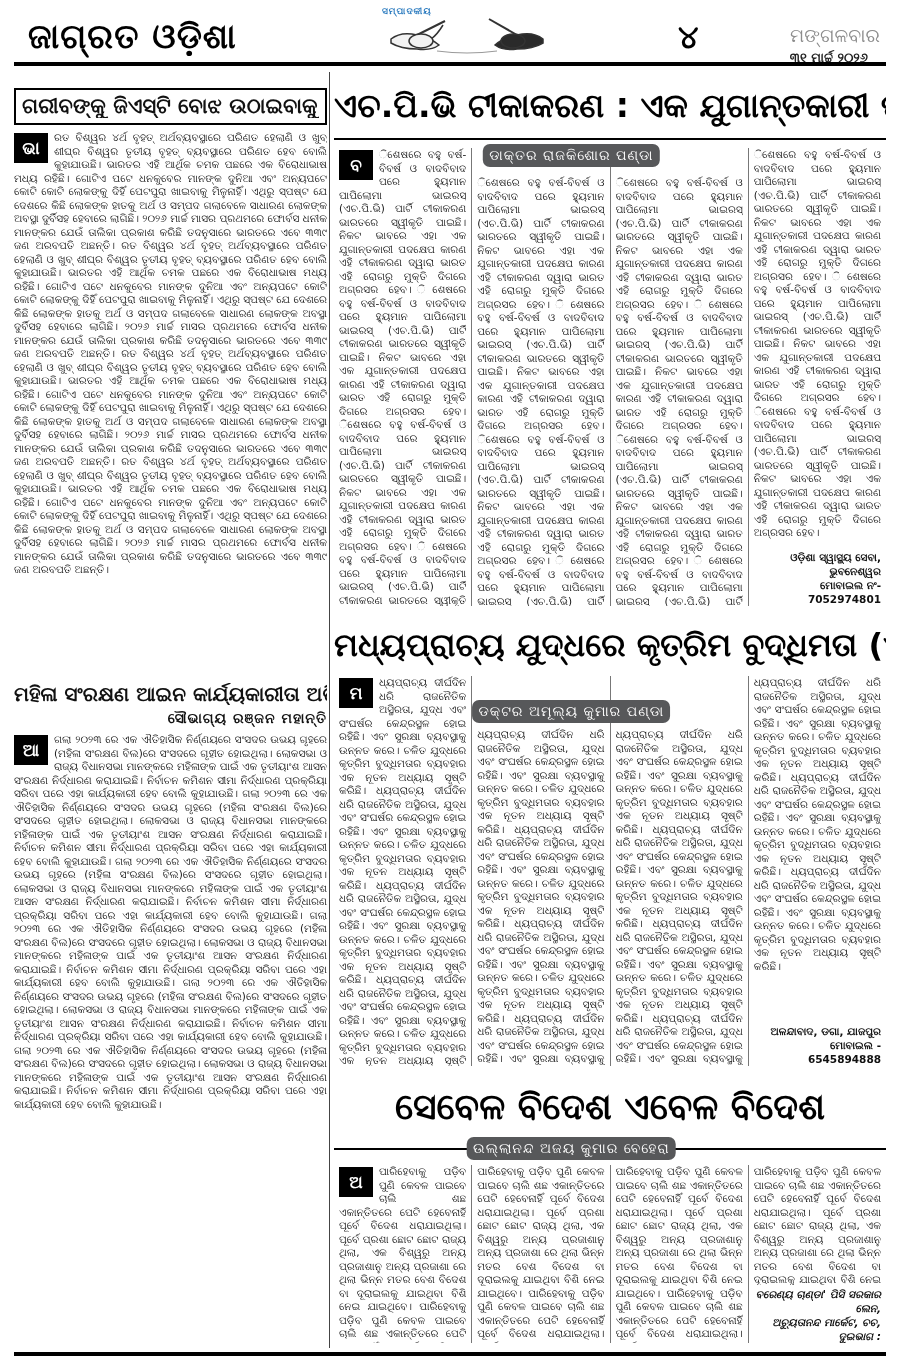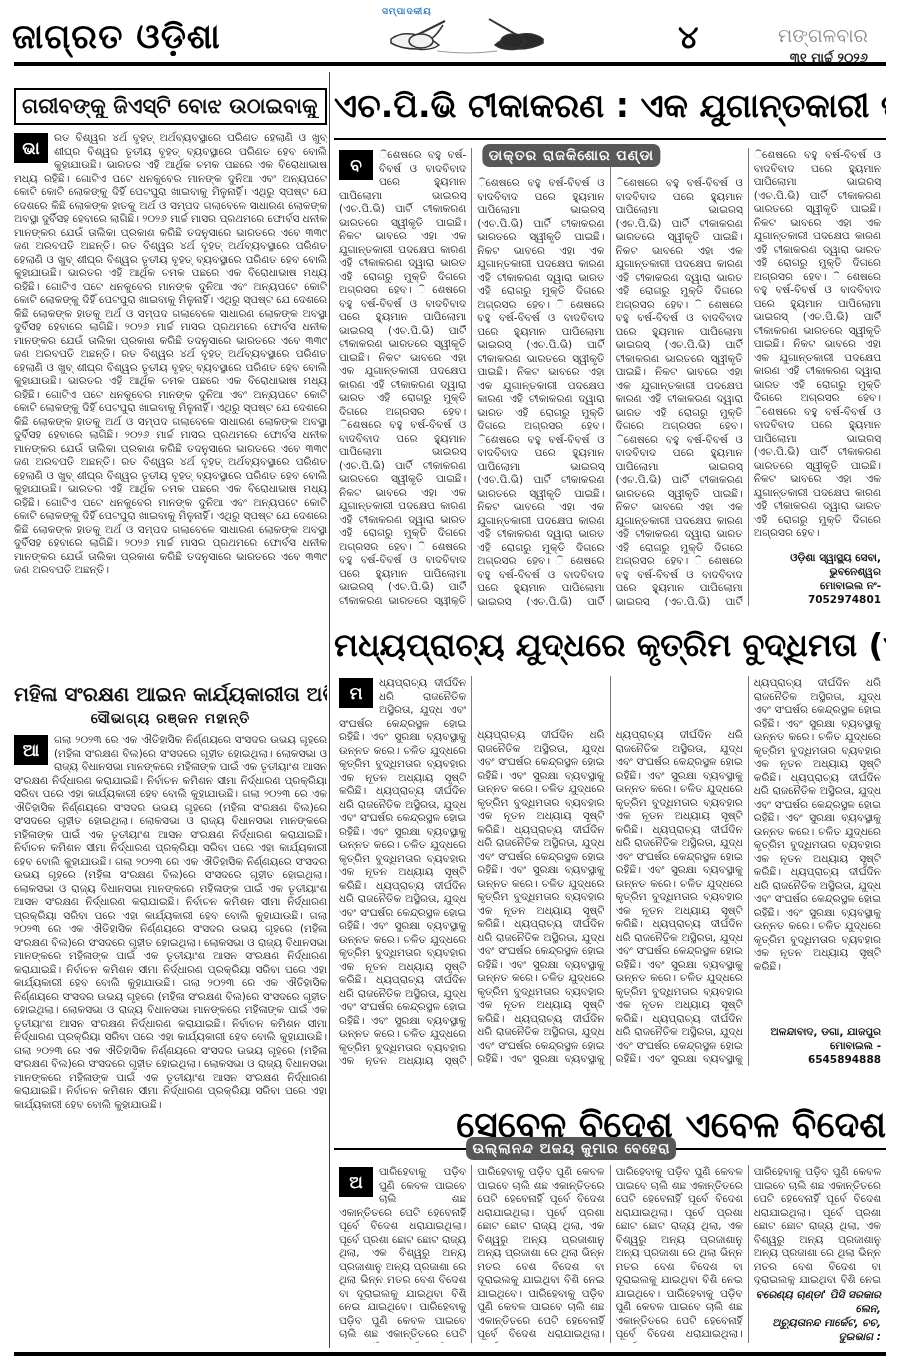--- a/index.html
+++ b/index.html
@@ -3,53 +3,53 @@
 <meta charset="utf-8">
 <style>
   * { margin:0; padding:0; box-sizing:border-box; }
   html,body { background:#e8e8e8; }
   .page {
     position:relative; width:900px; height:1363px; background:#ffffff;
     font-family:"DejaVu Sans", sans-serif; color:#111; overflow:hidden;
     margin:0 auto;
   }
   
-  .paper-name { position:absolute; left:12px; top:16px; font-size:34px; font-weight:bold; letter-spacing:1px; color:#000; }
+  .paper-name { position:absolute; left:28px; top:16px; font-size:34px; font-weight:bold; letter-spacing:1px; color:#000; }
   .logo { position:absolute; left:382px; top:6px; width:170px; height:58px; text-align:left; }
   .logo .logo-text { font-size:9px; font-weight:bold; color:#2b7bbf; letter-spacing:1px; display:block; margin-bottom:-4px; }
   .page-number { position:absolute; left:678px; top:18px; font-size:32px; font-weight:bold; color:#000; }
-  .day-label { position:absolute; right:32px; top:24px; font-size:19px; color:#8c8c8c; }
+  .day-label { position:absolute; right:20px; top:24px; font-size:19px; color:#8c8c8c; }
   .date-label { position:absolute; right:32px; top:50px; font-size:13px; font-weight:bold; color:#222; }
   .masthead-rule { position:absolute; left:14px; right:14px; top:62px; height:4px; background:#000; }
   .bottom-rule { position:absolute; left:14px; right:14px; top:1352px; height:4px; background:#000; }
   .v-divider { position:absolute; left:329px; top:72px; height:1276px; width:1px; background:#444; }
 
   
   .left-col { position:absolute; left:14px; top:72px; width:313px; }
   .gst-box { border:2px solid #000; margin-top:16px; padding:5px 6px; }
   .gst-box h1 { font-size:21px; line-height:1.1; font-weight:bold; text-align:center; white-space:nowrap; overflow:hidden; }
   .body-txt { font-size:10.5px; line-height:13.5px; text-align:justify; color:#161616; overflow:hidden; word-break:break-word; }
   .gst-body { margin-top:6px; height:540px; }
   .women-h { margin-top:12px; font-size:20px; font-weight:bold; text-align:center; line-height:1.1; white-space:nowrap; overflow:hidden; }
-  .women-by { margin-top:5px; font-size:14px; font-weight:bold; text-align:center; letter-spacing:1px; }
+  .women-by { margin-top:5px; font-size:14px; font-weight:bold; text-align:right; letter-spacing:1px; }
   .women-body { margin-top:6px; height:600px; }
 
   
   .section { position:absolute; left:334px; right:14px; }
   .section h2 { text-align:center; font-weight:bold; color:#000; overflow:hidden; white-space:nowrap; }
   .sec-a { top:72px; height:540px; }
   .sec-a h2 { font-size:33px; margin-top:8px; height:52px; line-height:52px; }
   .sec-b { top:618px; height:452px; }
   .sec-b h2 { font-size:32px; margin-top:2px; height:50px; line-height:50px; }
   .sec-c { top:1075px; height:273px; }
-  .sec-c h2 { font-size:36px; margin-top:24px; height:52px; line-height:52px;text-align:right; }
+  .sec-c h2 { font-size:36px; margin-top:6px; height:52px; line-height:52px; }
   .h-rule { position:absolute; left:0; right:0; height:2px; background:#000; }
   .pill {
     position:absolute; left:43%; transform:translateX(-50%);
-    background:#57585a; color:#fff; font-weight:bold; font-size:14px;
+    background:#57585a; color:#fff; font-weight:normal; font-size:14px;
     padding:3px 6px; border-radius:7px; white-space:nowrap; z-index:2; letter-spacing:1px;
   }
   .cols { position:absolute; left:0; right:0; display:flex; }
   .col { flex:1; border-right:1px solid #777; padding:0 5px; overflow:hidden; display:flex; flex-direction:column; }
   .col:last-child { border-right:none; }
   .col .fill { flex:1; overflow:hidden; }
   .sig { text-align:right; font-weight:bold; font-size:10.5px; line-height:14px; padding-top:2px; }
   .sig.it { font-style:italic; }
   .dc {
     float:left; width:34px; height:30px; background:#000; color:#fff;
@@ -129,20 +129,21 @@
         <div class="sig">
           <div>ଓଡ଼ିଶା ସ୍ୱାସ୍ଥ୍ୟ ସେବା, ଭୁବନେଶ୍ୱର</div>
           <div>ମୋବାଇଲ ନଂ- 7052974801</div>
         </div>
       </div>
     </div>
   </div>
 
   <div class="section sec-b">
     <h2>ମଧ୍ୟପ୍ରାଚ୍ୟ ଯୁଦ୍ଧରେ କୃତ୍ରିମ ବୁଦ୍ଧିମତା (ଏଆଇ)ର ଭୂମିକା</h2>
+    <div class="pill" style="top:82px">ଡକ୍ଟର ଅମୂଲ୍ୟ କୁମାର ପଣ୍ଡା</div>
     <div class="cols" style="top:58px; height:390px">
       <div class="col">
         <div class="body-txt fill">
           <span class="dc">ମ</span><span>ଧ୍ୟପ୍ରାଚ୍ୟ ଦୀର୍ଘଦିନ ଧରି ରାଜନୈତିକ ଅସ୍ଥିରତା, ଯୁଦ୍ଧ ଏବଂ ସଂଘର୍ଷର କେନ୍ଦ୍ରସ୍ଥଳ ହୋଇ ରହିଛି। ଏବଂ ସୁରକ୍ଷା ବ୍ୟବସ୍ଥାକୁ ଉନ୍ନତ କରେ। ଚଳିତ ଯୁଦ୍ଧରେ କୃତ୍ରିମ ବୁଦ୍ଧିମତାର ବ୍ୟବହାର ଏକ ନୂତନ ଅଧ୍ୟାୟ ସୃଷ୍ଟି କରିଛି। ଧ୍ୟପ୍ରାଚ୍ୟ ଦୀର୍ଘଦିନ ଧରି ରାଜନୈତିକ ଅସ୍ଥିରତା, ଯୁଦ୍ଧ ଏବଂ ସଂଘର୍ଷର କେନ୍ଦ୍ରସ୍ଥଳ ହୋଇ ରହିଛି। ଏବଂ ସୁରକ୍ଷା ବ୍ୟବସ୍ଥାକୁ ଉନ୍ନତ କରେ। ଚଳିତ ଯୁଦ୍ଧରେ କୃତ୍ରିମ ବୁଦ୍ଧିମତାର ବ୍ୟବହାର ଏକ ନୂତନ ଅଧ୍ୟାୟ ସୃଷ୍ଟି କରିଛି। ଧ୍ୟପ୍ରାଚ୍ୟ ଦୀର୍ଘଦିନ ଧରି ରାଜନୈତିକ ଅସ୍ଥିରତା, ଯୁଦ୍ଧ ଏବଂ ସଂଘର୍ଷର କେନ୍ଦ୍ରସ୍ଥଳ ହୋଇ ରହିଛି। ଏବଂ ସୁରକ୍ଷା ବ୍ୟବସ୍ଥାକୁ ଉନ୍ନତ କରେ। ଚଳିତ ଯୁଦ୍ଧରେ କୃତ୍ରିମ ବୁଦ୍ଧିମତାର ବ୍ୟବହାର ଏକ ନୂତନ ଅଧ୍ୟାୟ ସୃଷ୍ଟି କରିଛି। ଧ୍ୟପ୍ରାଚ୍ୟ ଦୀର୍ଘଦିନ ଧରି ରାଜନୈତିକ ଅସ୍ଥିରତା, ଯୁଦ୍ଧ ଏବଂ ସଂଘର୍ଷର କେନ୍ଦ୍ରସ୍ଥଳ ହୋଇ ରହିଛି। ଏବଂ ସୁରକ୍ଷା ବ୍ୟବସ୍ଥାକୁ ଉନ୍ନତ କରେ। ଚଳିତ ଯୁଦ୍ଧରେ କୃତ୍ରିମ ବୁଦ୍ଧିମତାର ବ୍ୟବହାର ଏକ ନୂତନ ଅଧ୍ୟାୟ ସୃଷ୍ଟି କରିଛି।</span>
         </div>
       </div>
       <div class="col" style="padding-top:52px">
         <div class="body-txt fill">ଧ୍ୟପ୍ରାଚ୍ୟ ଦୀର୍ଘଦିନ ଧରି ରାଜନୈତିକ ଅସ୍ଥିରତା, ଯୁଦ୍ଧ ଏବଂ ସଂଘର୍ଷର କେନ୍ଦ୍ରସ୍ଥଳ ହୋଇ ରହିଛି। ଏବଂ ସୁରକ୍ଷା ବ୍ୟବସ୍ଥାକୁ ଉନ୍ନତ କରେ। ଚଳିତ ଯୁଦ୍ଧରେ କୃତ୍ରିମ ବୁଦ୍ଧିମତାର ବ୍ୟବହାର ଏକ ନୂତନ ଅଧ୍ୟାୟ ସୃଷ୍ଟି କରିଛି। ଧ୍ୟପ୍ରାଚ୍ୟ ଦୀର୍ଘଦିନ ଧରି ରାଜନୈତିକ ଅସ୍ଥିରତା, ଯୁଦ୍ଧ ଏବଂ ସଂଘର୍ଷର କେନ୍ଦ୍ରସ୍ଥଳ ହୋଇ ରହିଛି। ଏବଂ ସୁରକ୍ଷା ବ୍ୟବସ୍ଥାକୁ ଉନ୍ନତ କରେ। ଚଳିତ ଯୁଦ୍ଧରେ କୃତ୍ରିମ ବୁଦ୍ଧିମତାର ବ୍ୟବହାର ଏକ ନୂତନ ଅଧ୍ୟାୟ ସୃଷ୍ଟି କରିଛି। ଧ୍ୟପ୍ରାଚ୍ୟ ଦୀର୍ଘଦିନ ଧରି ରାଜନୈତିକ ଅସ୍ଥିରତା, ଯୁଦ୍ଧ ଏବଂ ସଂଘର୍ଷର କେନ୍ଦ୍ରସ୍ଥଳ ହୋଇ ରହିଛି। ଏବଂ ସୁରକ୍ଷା ବ୍ୟବସ୍ଥାକୁ ଉନ୍ନତ କରେ। ଚଳିତ ଯୁଦ୍ଧରେ କୃତ୍ରିମ ବୁଦ୍ଧିମତାର ବ୍ୟବହାର ଏକ ନୂତନ ଅଧ୍ୟାୟ ସୃଷ୍ଟି କରିଛି। ଧ୍ୟପ୍ରାଚ୍ୟ ଦୀର୍ଘଦିନ ଧରି ରାଜନୈତିକ ଅସ୍ଥିରତା, ଯୁଦ୍ଧ ଏବଂ ସଂଘର୍ଷର କେନ୍ଦ୍ରସ୍ଥଳ ହୋଇ ରହିଛି। ଏବଂ ସୁରକ୍ଷା ବ୍ୟବସ୍ଥାକୁ ଉନ୍ନତ କରେ। ଚଳିତ ଯୁଦ୍ଧରେ କୃତ୍ରିମ ବୁଦ୍ଧିମତାର ବ୍ୟବହାର ଏକ ନୂତନ ଅଧ୍ୟାୟ ସୃଷ୍ଟି କରିଛି।</div>
       </div>
       <div class="col" style="padding-top:52px">

